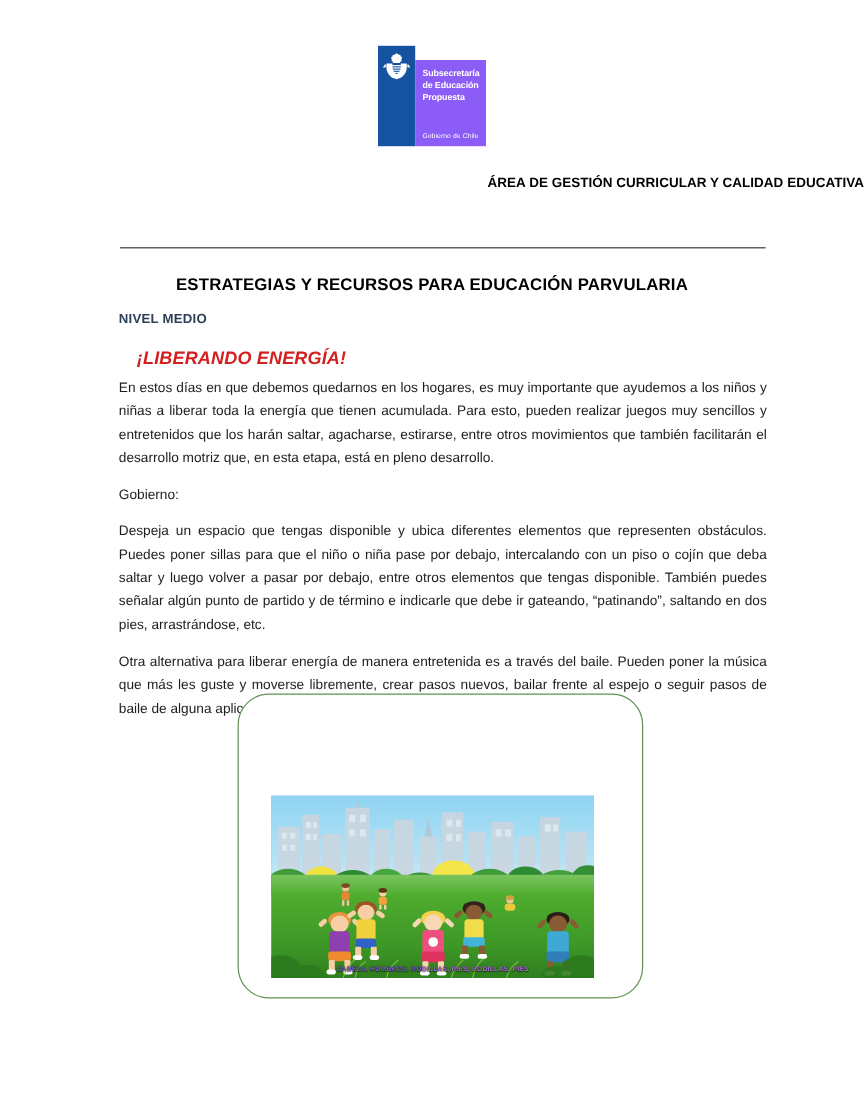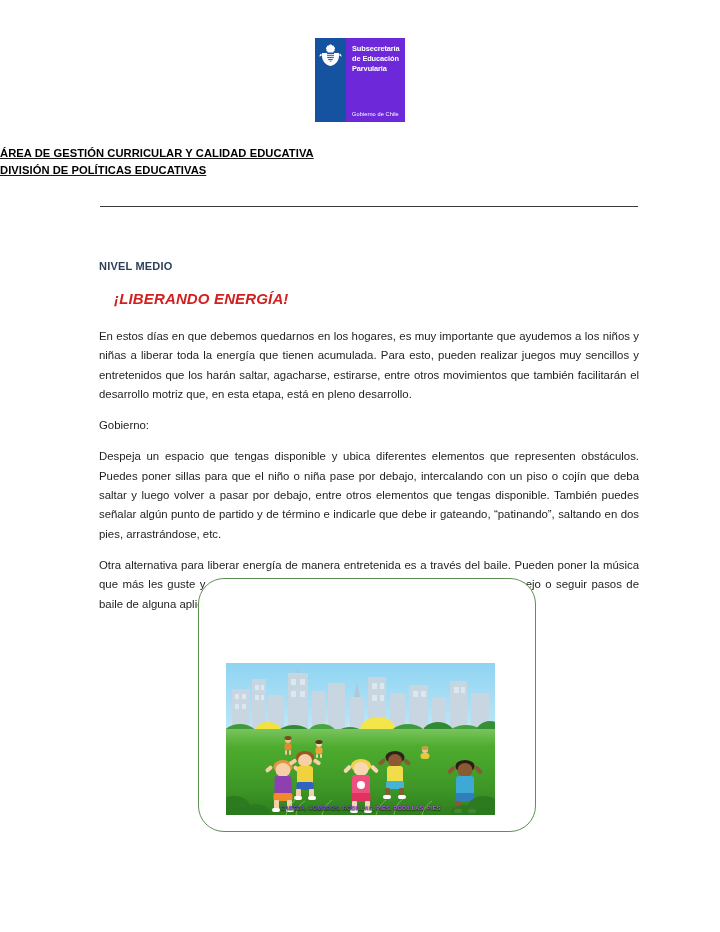--- a/index.html
+++ b/index.html
@@ -50,24 +50,25 @@
   }
   .coat {
     width: 23px;
     height: 24px;
     position: relative;
   }
   .coat svg { display:block; width:100%; height:100%; }
 
   .logo-red {
     flex: 1;
-    background: #6d28d9;
+    background: #8b5cf6;
     position: relative;
     padding: 6px 0 0 6px;
     box-sizing: border-box;
+    margin-top: 12px;
   }
   .logo-red .ministry {
     color: #ffffff;
     font-size: 7.4px;
     font-weight: 700;
     line-height: 1.32;
     letter-spacing: -0.1px;
   }
   .logo-red .gob {
     position: absolute;
@@ -78,22 +79,21 @@
     font-weight: 400;
     letter-spacing: 0.1px;
   }
 
   
   .header-block {
     position: absolute;
     top: 145px;
     left: 0;
     right: 0;
-    text-align: left;
-    text-decoration: underline;
+    text-align: right;
   }
   .header-line {
     font-size: 11.2px;
     font-weight: 700;
     color: #000000;
     line-height: 17px;
     letter-spacing: 0.05px;
   }
 
   .rule {
@@ -144,21 +144,21 @@
     position: absolute;
     top: 315px;
     left: 99px;
     width: 540px;
   }
   .para {
     font-size: 11.4px;
     line-height: 19.3px;
     color: #1d1d1d;
     text-align: justify;
-    margin: 12px 0 12px 0;
+    margin: 0 0 12px 0;
   }
   .para.nojust { text-align: left; }
   .para.tight { margin-bottom: 11px; }
 
   
   .green-card {
     position: absolute;
     top: 578px;
     left: 198px;
     width: 338px;
@@ -272,34 +272,34 @@
               <rect x="15" y="33.8" width="16" height="1.7"></rect>
               <path d="M3.5 21.5c-1.6 1.6-2.6 3.6-2.9 5.7 1.3-.9 2.9-1.3 4.4-1.2v-4.5H3.5zM42.5 21.5H41v4.5c1.5-.1 3.1.3 4.4 1.2-.3-2.1-1.3-4.1-2.9-5.7z"></path>
             </g>
           </svg>
         </div>
       </div>
       <div class="logo-red">
         <div class="ministry">
           <div>Subsecretaría</div>
           <div>de Educación</div>
-          <div>Parvularia</div>
+          <div>Propuesta</div>
         </div>
         <div class="gob">Gobierno de Chile</div>
       </div>
     </div>
   </div>
 
   <div class="header-block">
     <div class="header-line">ÁREA DE GESTIÓN CURRICULAR Y CALIDAD EDUCATIVA</div>
-    <div class="header-line">DIVISIÓN DE POLÍTICAS EDUCATIVAS</div>
   </div>
 
   <div class="rule"></div>
 
+  <div class="doc-title">ESTRATEGIAS Y RECURSOS PARA EDUCACIÓN PARVULARIA</div>
   <div class="level">NIVEL MEDIO</div>
   <div class="subtitle">¡LIBERANDO ENERGÍA!</div>
 
   <div class="body-area">
     <p class="para">En estos días en que debemos quedarnos en los hogares, es muy importante que ayudemos a los niños y niñas a liberar toda la energía que tienen acumulada. Para esto, pueden realizar juegos muy sencillos y entretenidos que los harán saltar, agacharse, estirarse, entre otros movimientos que también facilitarán el desarrollo motriz que, en esta etapa, está en pleno desarrollo.</p>
     <p class="para nojust tight">Gobierno:</p>
     <p class="para">Despeja un espacio que tengas disponible y ubica diferentes elementos que representen obstáculos. Puedes poner sillas para que el niño o niña pase por debajo, intercalando con un piso o cojín que deba saltar y luego volver a pasar por debajo, entre otros elementos que tengas disponible. También puedes señalar algún punto de partido y de término e indicarle que debe ir gateando, “patinando”, saltando en dos pies, arrastrándose, etc.</p>
     <p class="para">Otra alternativa para liberar energía de manera entretenida es a través del baile. Pueden poner la música que más les guste y moverse libremente, crear pasos nuevos, bailar frente al espejo o seguir pasos de baile de alguna aplicación o sitio web, como, por ejemplo:</p>
   </div>
 

